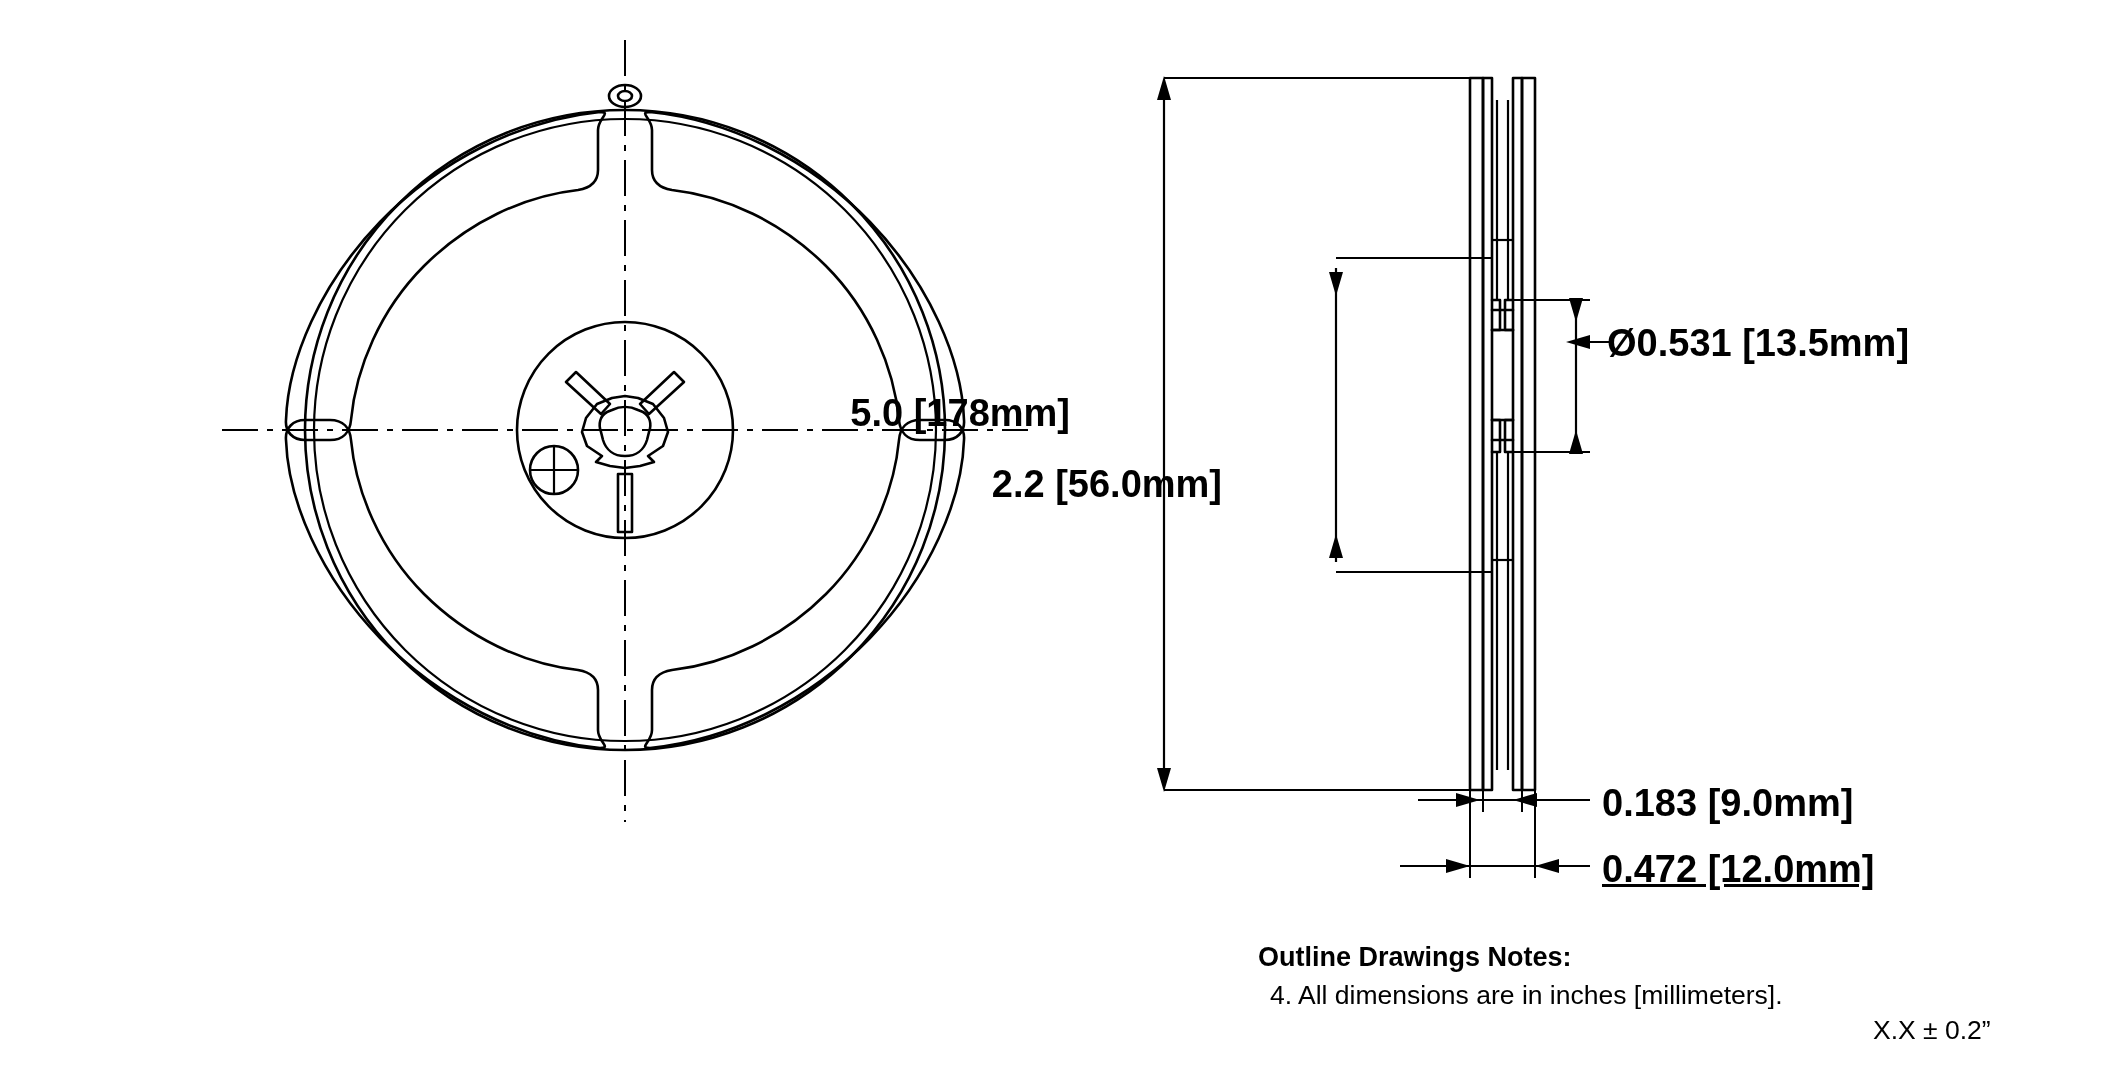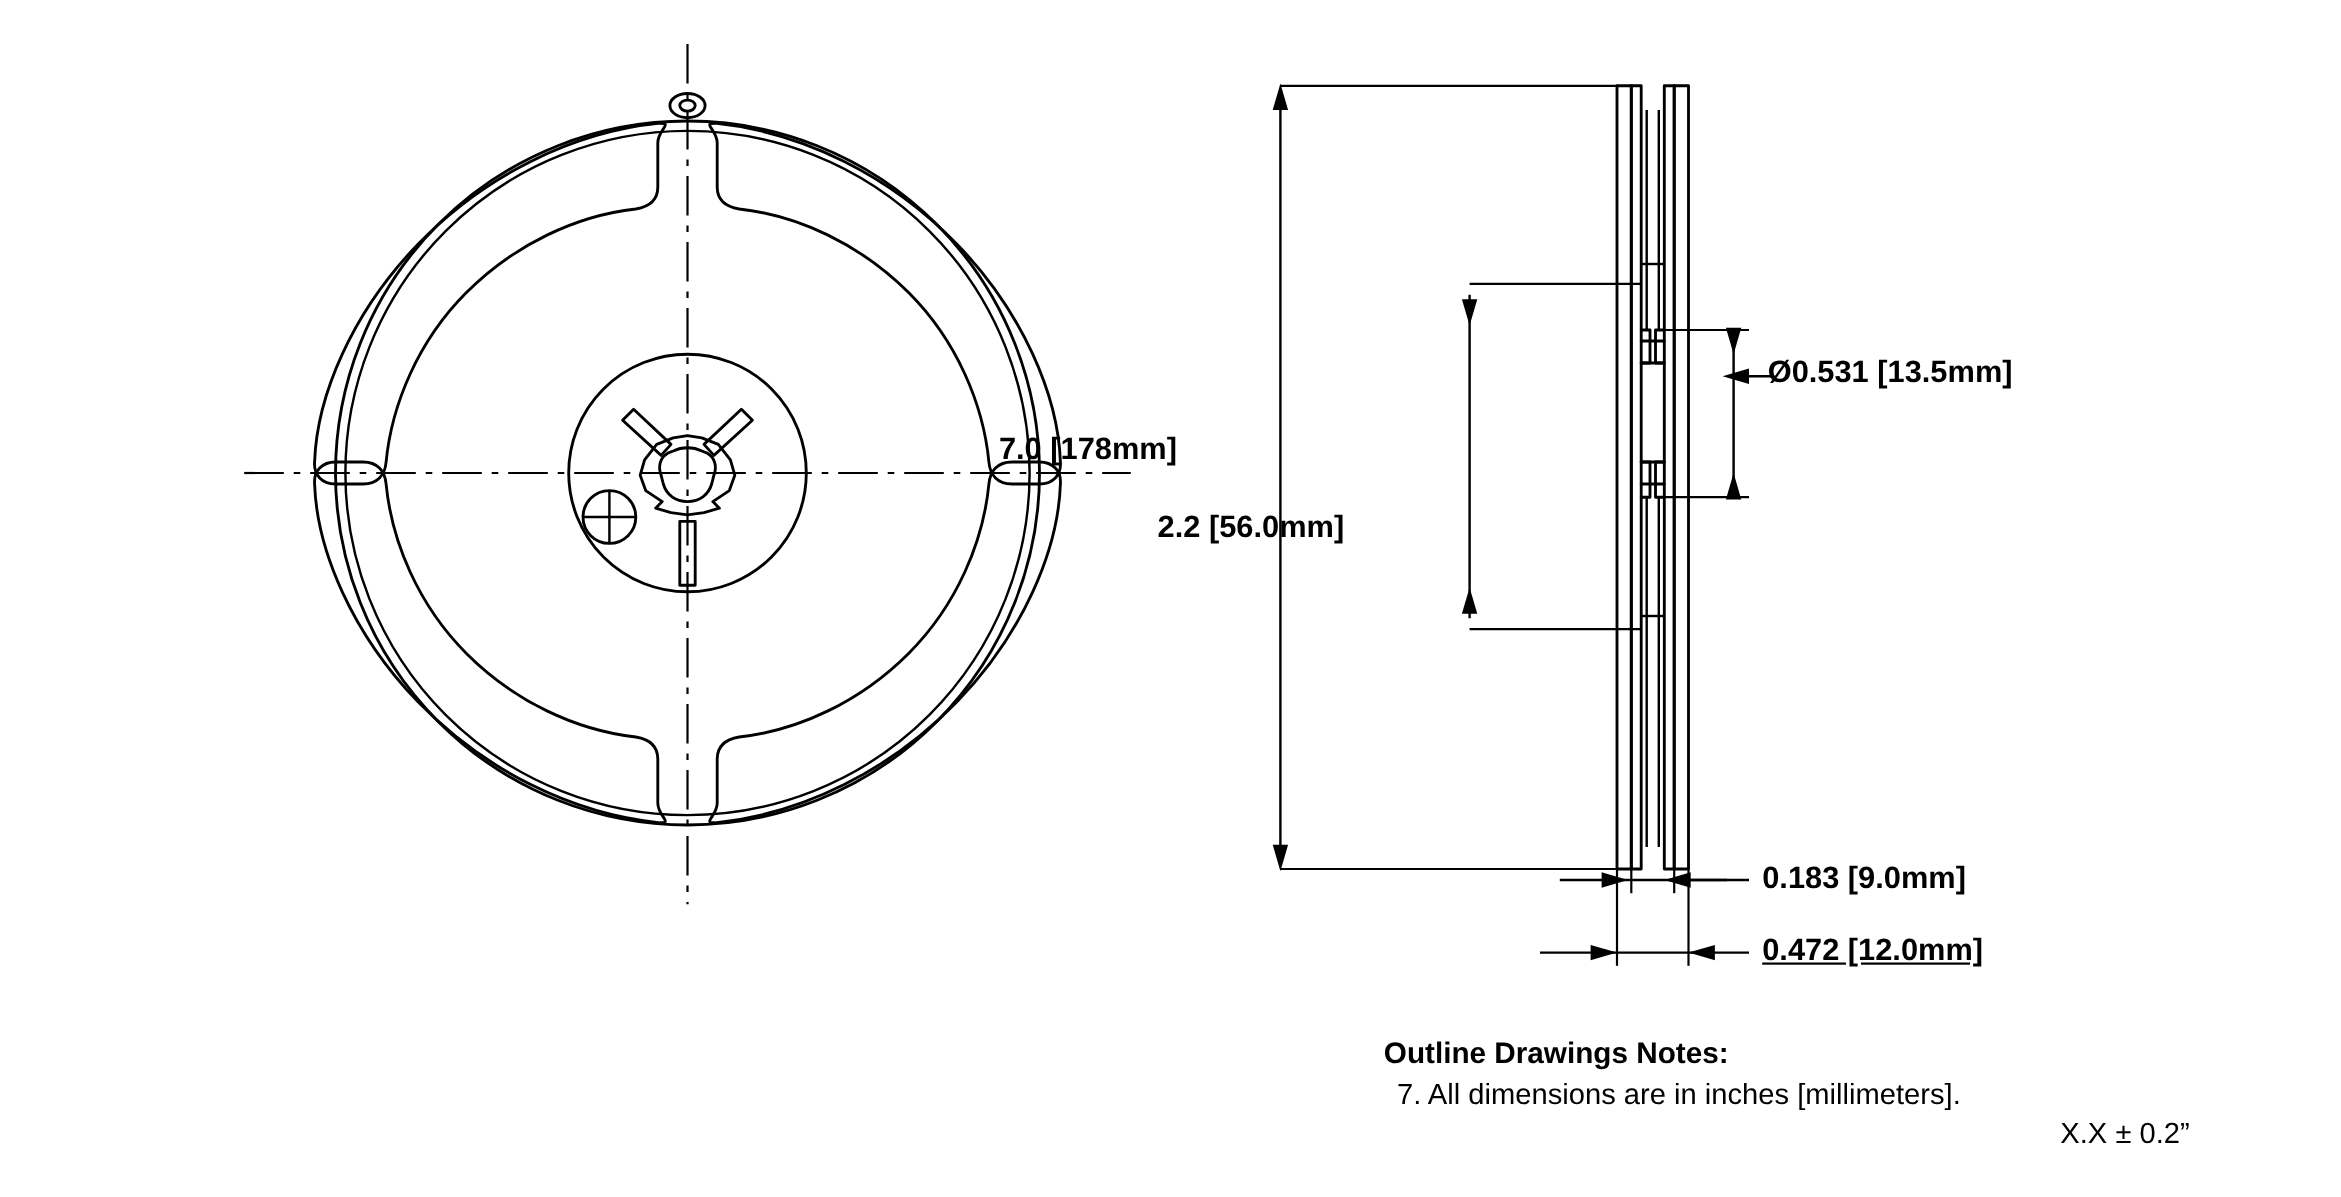--- a/index.html
+++ b/index.html
@@ -57,21 +57,21 @@
     stroke-width: 2.0;
     stroke-dasharray: 36 9 6 9;
   }
   .arrow {
     fill: #000000;
     stroke: none;
   }
   .dim-text {
     position: absolute;
     font-family: "Liberation Sans", sans-serif;
-    font-size: 28px;
+    font-size: 38px;
     font-weight: bold;
     color: #000000;
     white-space: nowrap;
     letter-spacing: 0px;
   }
   .notes {
     position: absolute;
     left: 1258px;
     top: 940px;
     width: 820px;
@@ -240,29 +240,29 @@
 
     <g>
       <line class="dim-line" x1="1400" y1="866" x2="1590" y2="866"></line>
       <polygon class="arrow" points="1470,866 1446,859 1446,873"></polygon>
       <polygon class="arrow" points="1535,866 1559,859 1559,873"></polygon>
       <line class="ext-line" x1="1470" y1="790" x2="1470" y2="878"></line>
       <line class="ext-line" x1="1535" y1="790" x2="1535" y2="878"></line>
     </g>
   </svg>
 
-  <div class="dim-text" style="left:1070px; top:392px; transform:translateX(-100%);">7.0 [178mm]</div>
+  <div class="dim-text" style="left:1070px; top:392px; transform:translateX(-100%);">5.0 [178mm]</div>
 
   <div class="dim-text" style="left:1222px; top:463px; transform:translateX(-100%);">2.2 [56.0mm]</div>
 
   <div class="dim-text" style="left:1607px; top:322px;">Ø0.531 [13.5mm]</div>
 
   <div class="dim-text" style="left:1602px; top:782px;">0.183 [9.0mm]</div>
 
   <div class="dim-text" style="left:1602px; top:848px;text-decoration:underline;">0.472 [12.0mm]</div>
 
   <div class="notes">
     <div class="notes-title">Outline Drawings Notes:</div>
-    <span class="note-row">7. All dimensions are in inches [millimeters].</span>
+    <span class="note-row">4. All dimensions are in inches [millimeters].</span>
     <span class="note-tol-2">X.X ± 0.2”</span>
   </div>
 
 </div>
 
 </body></html>

